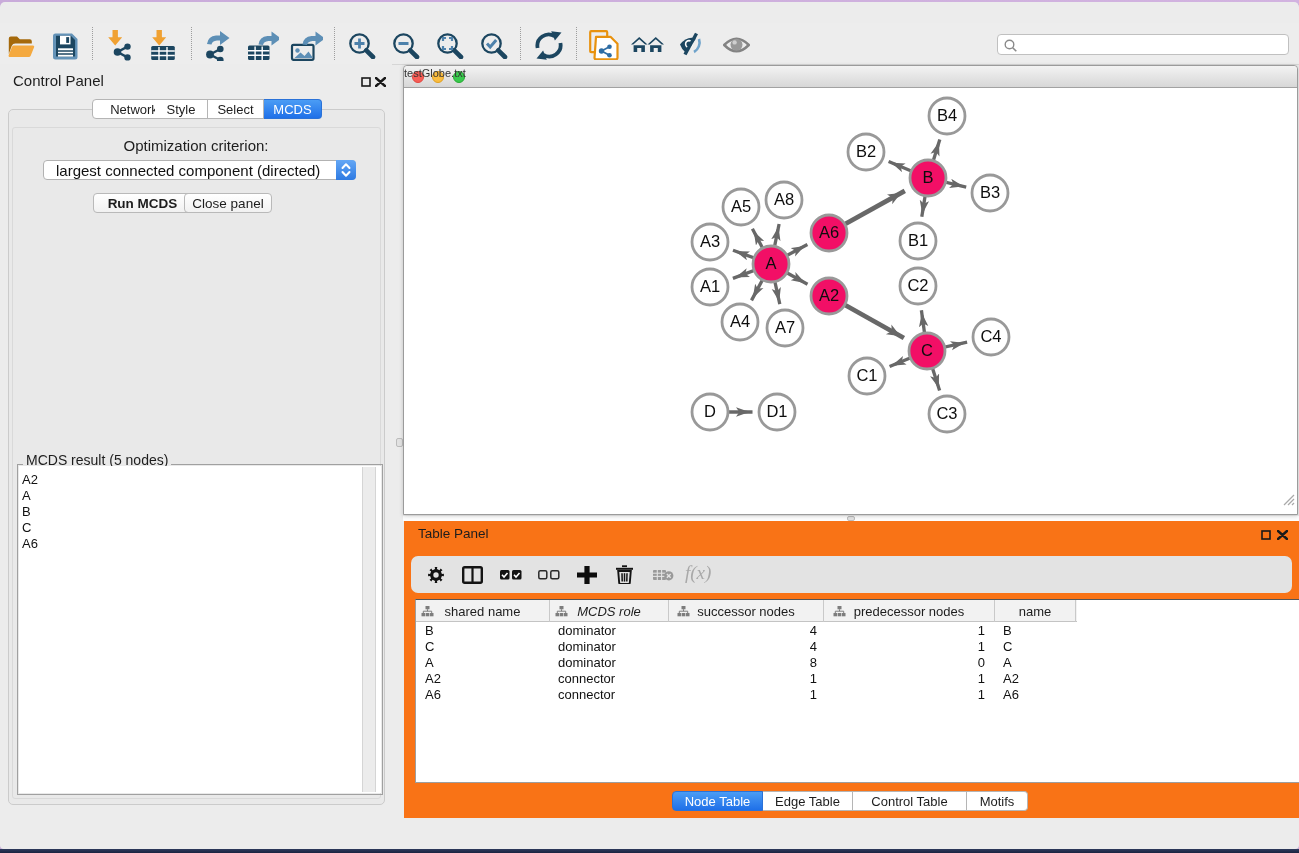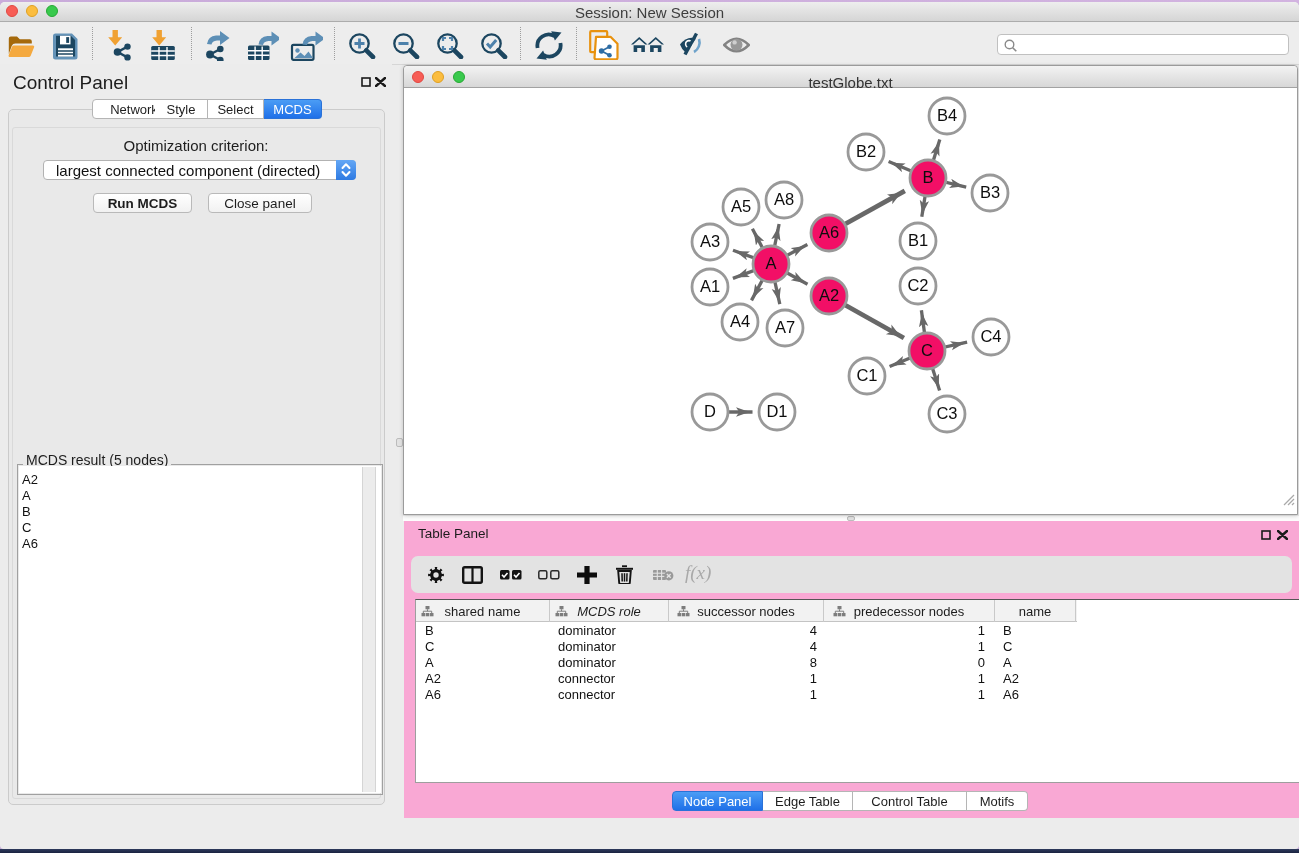--- a/index.html
+++ b/index.html
@@ -17,74 +17,68 @@
 .tl.y { background:#fbbd3f; border:1px solid #dfa023; }
 .tl.g { background:#39c94d; border:1px solid #26a934; }
 #title-txt { width:100%; text-align:center; top:2px; font-size:15px; color:#3e3e3e; }
 
 #toolbar { left:0; top:21px; width:1299px; height:42px; background:#ededed; border-bottom:1px solid #d6d6d6; }
 .tsep { position:absolute; top:4px; height:33px; width:0; border-left:1px dotted #9d9d9d; }
 .ticon { position:absolute; top:4px; }
 #search { left:997px; top:11px; width:292px; height:21px; background:#fff; border:1px solid #c0c0c0; border-radius:4px; }
 
 #cp { left:0; top:62px; width:392px; height:754px; background:#ececec; }
-#cp-title { left:13px; top:8px; font-size:19px; color:#1d1d1d; }
+#cp-title { left:13px; top:8px; font-size:15px; color:#1d1d1d; }
 #cp-tabs { left:79px; top:35px; height:20px; font-size:13px; }
 .tabseg { position:absolute; top:0; height:20px; background:#fff; border:1px solid #b5b5b5; border-left:none; color:#1d1d1d; text-align:center; line-height:19px; }
 .tabseg.first { border-left:1px solid #b5b5b5; border-radius:4px 0 0 4px; }
 .tabseg.last { border-radius:0 4px 4px 0; }
 .tabseg.sel { background:linear-gradient(180deg,#4b9df5,#1f70e8); color:#fff; border-color:#2a72d8; }
 #cp-outer { left:8px; top:45px; width:377px; height:696px; border:1px solid #cbcbcb; border-radius:5px; background:#e9e9e9; }
 #cp-inner { left:12px; top:63px; width:369px; height:672px; border:1px solid #d9d9d9; border-radius:3px; }
 #opt-label { left:0; top:73px; width:392px; text-align:center; font-size:15px; color:#1d1d1d; }
 #dropdown { left:43px; top:96px; width:313px; height:20px; background:#fff; border:1px solid #b2b2b2; border-radius:4px; font-size:15px; color:#111; line-height:19px; padding-left:12px; }
 #dd-btn { right:-1px; top:-1px; width:20px; height:20px; background:linear-gradient(180deg,#64a7f5,#2e7ae2); border-radius:0 4px 4px 0; }
 .btn { position:absolute; height:20px; background:linear-gradient(180deg,#ffffff,#f1f1f1); border:1px solid #b9b9b9; border-radius:4px; font-size:13.5px; color:#1d1d1d; text-align:center; line-height:19px; }
 #fieldset { left:17px; top:400px; width:366px; height:331px; border:1px solid #a0a0a0; }
 #fs-legend { left:23px; top:388px; font-size:14px; color:#1d1d1d; background:#e9e9e9; padding:0 3px; }
 #fs-list { left:19px; top:402px; width:362px; height:327px; background:#fff; font-size:13px; color:#111; padding-top:6px; }
 #fs-list .item { padding-left:3px; height:16px; line-height:16px; }
 #fs-scroll { position:absolute; right:5px; top:1px; width:14px; height:325px; background:#ececec; border-left:1px solid #d5d5d5; border-right:1px solid #d5d5d5; }
 
 #nw { left:403px; top:63px; width:895px; height:450px; background:#fff; border:1px solid #9b9b9b; border-radius:4px 4px 0 0; box-shadow:0 1px 4px rgba(0,0,0,.18); }
 #nw-tb { left:0; top:0; width:893px; height:22px; background:linear-gradient(180deg,#f3f3f3,#d7d7d7); border-bottom:1px solid #a2a2a2; border-radius:4px 4px 0 0; }
 #nw-tb .tl { top:5px; }
-#nw-title { width:100%; text-align:center; top:8px; font-size:15px; color:#333; }
+#nw-title { width:100%; text-align:left; top:1px; font-size:11px; color:#333; }
 #graph { left:0; top:14px; }
 
 #vsplit { left:396px; top:436px; width:7px; height:9px; background:#e2e2e2; border:1px solid #bcbcbc; border-radius:2px; }
 #hsplit { left:847px; top:514px; width:8px; height:5px; background:#e2e2e2; border:1px solid #bcbcbc; border-radius:2px; }
 #hstrip { left:403px; top:514px; width:896px; height:5px; background:#fdfdfd; }
 
-#tp { left:404px; top:519px; width:895px; height:297px; background:#f9a8d4; }
+#tp { left:404px; top:519px; width:895px; height:297px; background:#f97316; }
 #tp-title { left:14px; top:5px; font-size:13.5px; color:#1d1d1d; }
 #tp-bar { left:7px; top:35px; width:881px; height:37px; background:#e3e3e3; border-radius:7px; }
 #tbl { left:11px; top:78px; width:1008px; height:184px; background:#fff; border:1px solid #9e9e9e; border-top:1px solid #555; }
 #tbl-head { left:0; top:0; height:22px; background:#f2f2f2; border-bottom:1px solid #c4c4c4; font-size:13px; color:#1d1d1d; }
 .hcell { position:absolute; top:0; height:22px; border-right:1px solid #c9c9c9; }
 .hcell .lbl { position:absolute; width:100%; text-align:center; top:4px; }
 .trow { position:absolute; font-size:13px; color:#111; height:16px; line-height:16px; }
 #tp-tabs { left:268px; top:270px; height:21px; font-size:13px; }
 
 #status { left:0; top:816px; width:1299px; height:31px; background:#ededed; border-top:1px solid #cfcfcf; }
 #st-btn { left:10px; top:8px; width:27px; height:20px; background:#f4f4f4; border:1px solid #b2b2b2; border-radius:2px; }
 #mem-btn { left:1214px; top:6px; width:75px; height:23px; background:#f7f7f7; border:1px solid #ababab; font-size:12px; color:#111; }
 #mem-btn .dot { position:absolute; left:8px; top:6px; width:11px; height:11px; border-radius:50%; background:#1e9338; }
 #mem-btn .t { position:absolute; left:25px; top:4px; }
 </style>
 </head>
 <body>
 <div class="abs" id="desktop-top"></div>
 <div class="abs" id="win">
-  <div class="abs" id="titlebar">
-    <div class="tl r" style="left:6px;"></div>
-    <div class="tl y" style="left:26px;"></div>
-    <div class="tl g" style="left:46px;"></div>
-    <div class="abs" id="title-txt">Session: New Session</div>
-  </div>
   <div class="abs" id="toolbar">
     <div class="tsep" style="left:92px;"></div>
     <div class="tsep" style="left:191px;"></div>
     <div class="tsep" style="left:334px;"></div>
     <div class="tsep" style="left:520px;"></div>
     <div class="tsep" style="left:576px;"></div>
     <svg class="ticon" style="left:8px;top:11px;" width="27" height="25" viewBox="0 0 27 25">
       <path d="M0.8,20 V4.5 a2,2 0 0 1 2,-2 h6.2 l2.8,2.8 h10 a2,2 0 0 1 2,2 v2.2 h-16.5 q-2.6,0 -3.6,2.4 z" fill="#a5690b"></path>
       <path d="M0.9,22.8 q-0.6,-0.9 -0.2,-1.9 l3.2,-8 a2.2,2.2 0 0 1 2,-1.4 h19 a1.3,1.3 0 0 1 1.2,1.8 l-3.4,8.4 a2.2,2.2 0 0 1 -2,1.4 h-18 q-1.2,0 -1.8,-0.3 z" fill="#f4a93f"></path>
     </svg>
@@ -244,21 +238,21 @@
     <div class="abs" id="dropdown">largest connected component (directed)
       <div class="abs" id="dd-btn"><svg width="20" height="20" viewBox="0 0 20 20">
             <g stroke="#fff" stroke-width="2" fill="none" stroke-linecap="round" stroke-linejoin="round">
               <path d="M6.5,8 l3.5,-3.8 3.5,3.8"></path>
               <path d="M6.5,12 l3.5,3.8 3.5,-3.8"></path>
             </g>
           </svg></div>
     </div>
     <div class="abs" id="opt-label">Optimization criterion:</div>
     <div class="btn" style="left:93px;top:129px;width:99px;font-weight:bold;">Run MCDS</div>
-    <div class="btn" style="left:208px;top:129px;width:104px;">Close panel</div>
+    <div class="btn" style="left:184px;top:129px;width:88px;">Close panel</div>
     <div class="abs" id="fieldset"></div>
     <div class="abs" id="fs-legend">MCDS result (5 nodes)</div>
     <div class="abs" id="fs-list">
       <div class="item">A2</div>
         <div class="item">A</div>
         <div class="item">B</div>
         <div class="item">C</div>
         <div class="item">A6</div>
       <div id="fs-scroll"></div>
     </div>
@@ -500,20 +494,20 @@
       <div class="trow" style="left:408px;width:161px;text-align:right;top:55px;">0</div>
       <div class="trow" style="left:408px;width:161px;text-align:right;top:71px;">1</div>
       <div class="trow" style="left:408px;width:161px;text-align:right;top:87px;">1</div>
       <div class="trow" style="left:587px;top:23px;">B</div>
       <div class="trow" style="left:587px;top:39px;">C</div>
       <div class="trow" style="left:587px;top:55px;">A</div>
       <div class="trow" style="left:587px;top:71px;">A2</div>
       <div class="trow" style="left:587px;top:87px;">A6</div>
     </div>
     <div class="abs" id="tp-tabs">
-      <div class="tabseg first sel" style="left:0;width:91px;">Node Panel</div>
+      <div class="tabseg first sel" style="left:0;width:91px;">Node Table</div>
       <div class="tabseg" style="left:91px;width:90px;">Edge Table</div>
       <div class="tabseg" style="left:181px;width:114px;">Control Table</div>
       <div class="tabseg last" style="left:295px;width:61px;">Motifs</div>
     </div>
   </div>
 </div>
 <div class="abs" id="desktop-bot"></div>
 
 </body></html>

